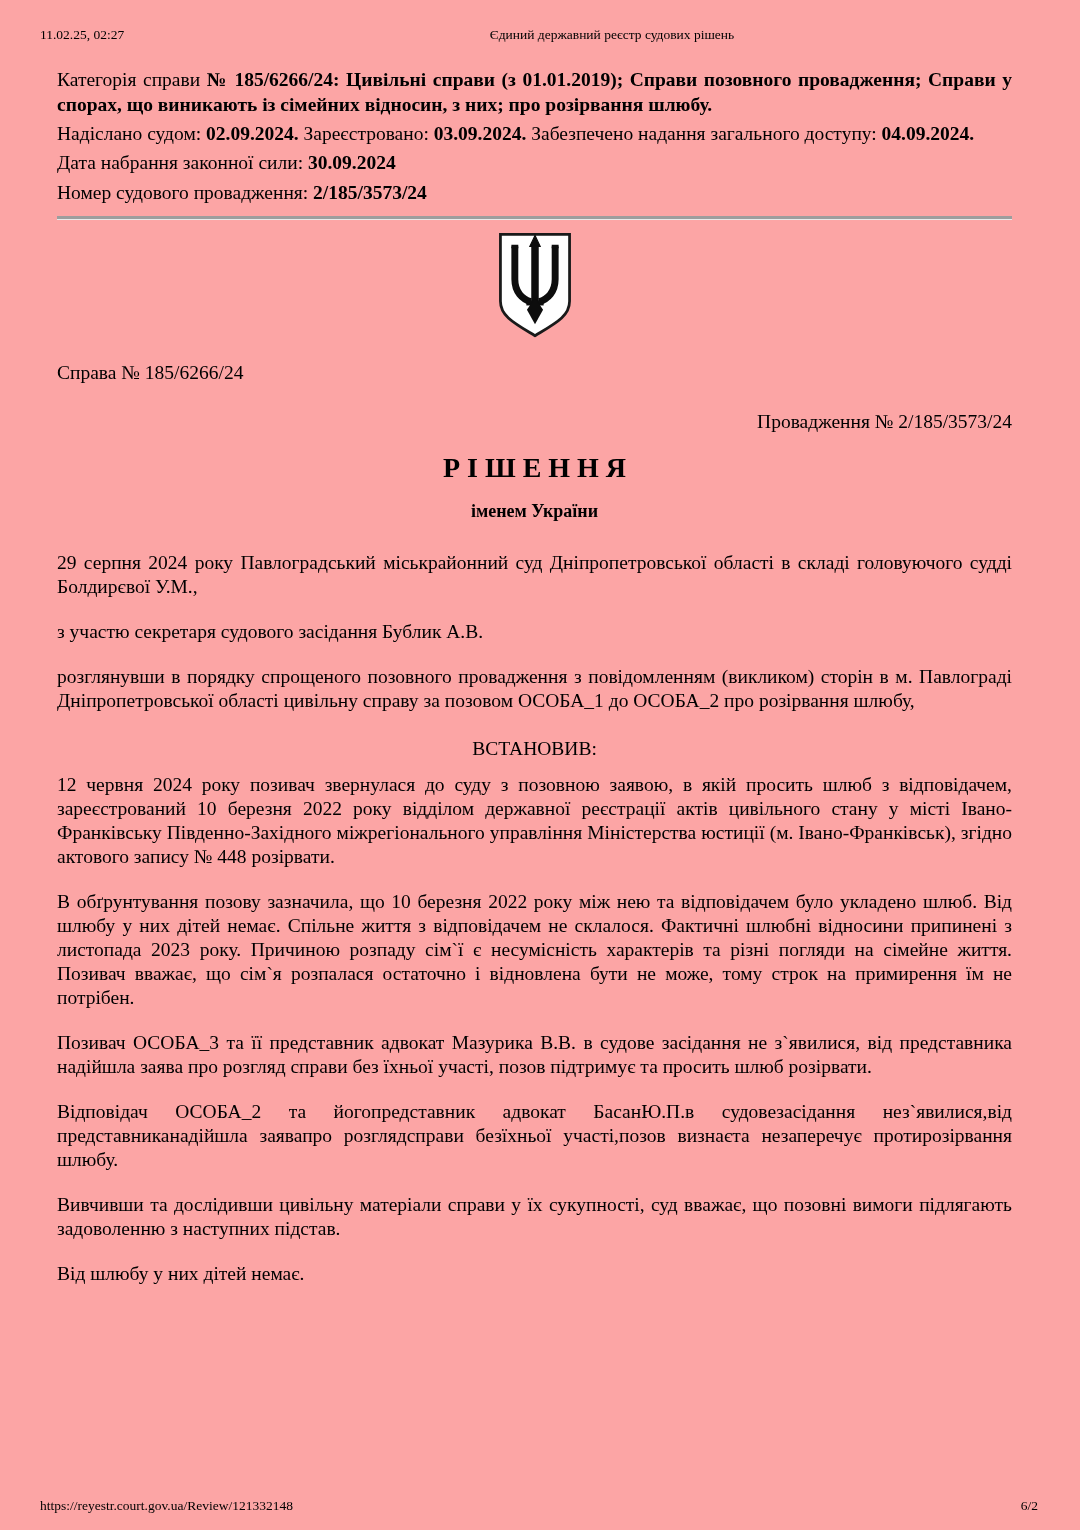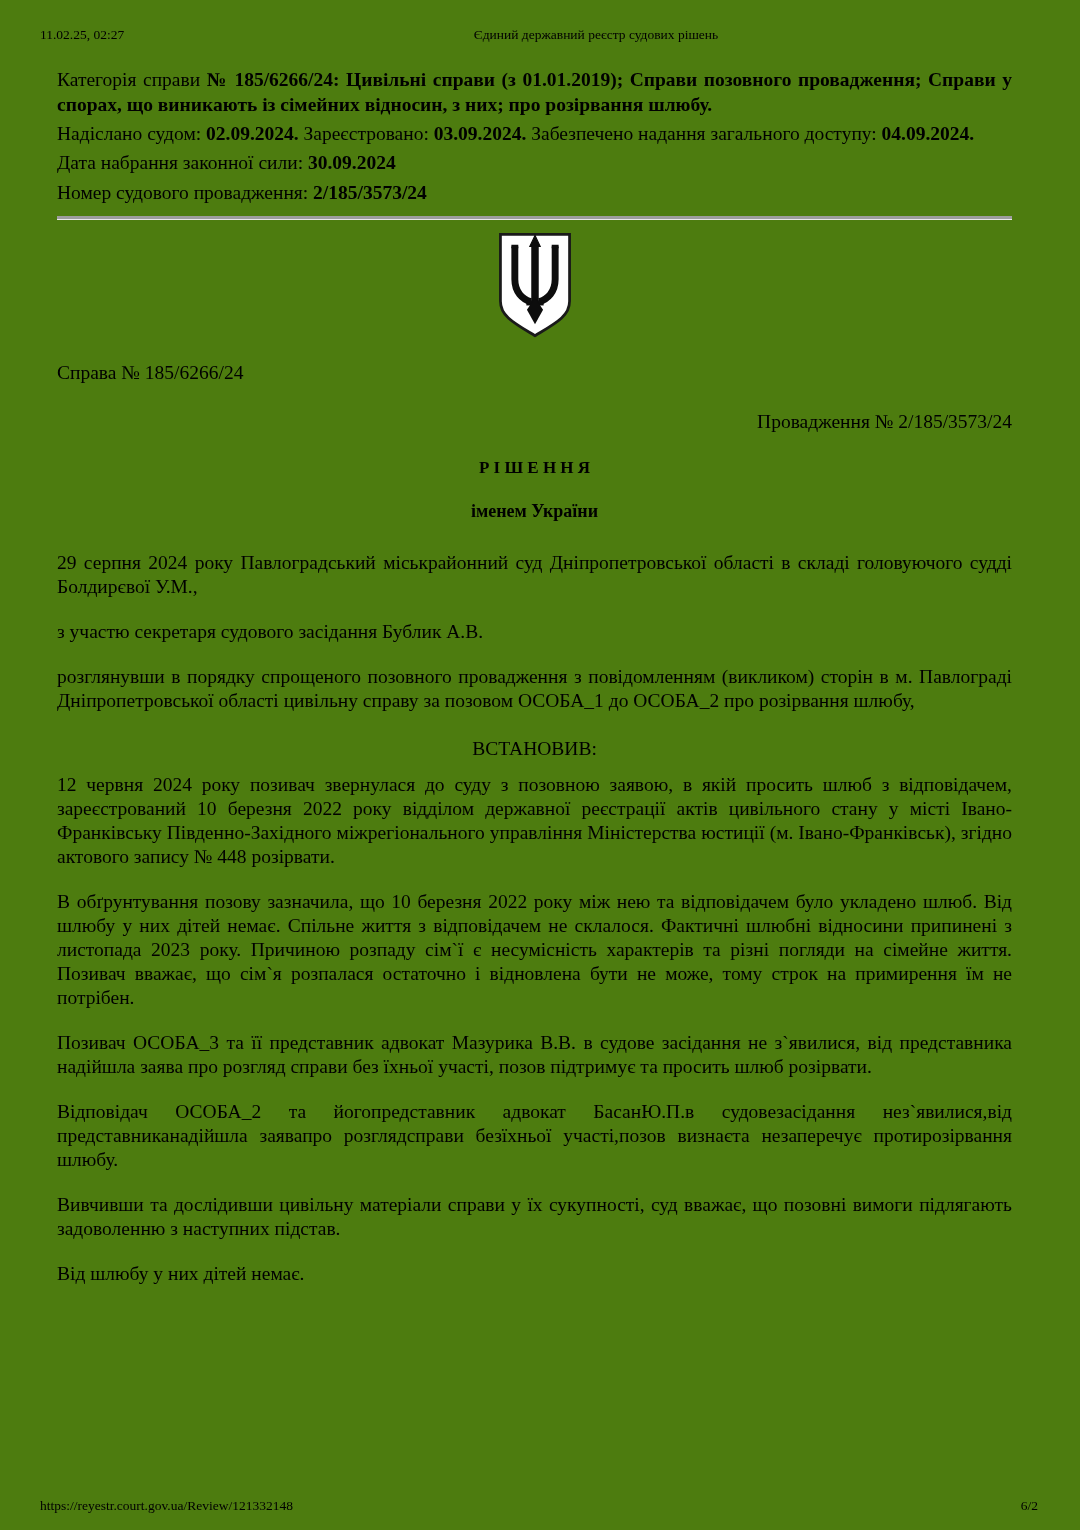--- a/index.html
+++ b/index.html
@@ -1,43 +1,43 @@
 <!DOCTYPE html>
 <html lang="uk"><head>
 <meta charset="utf-8">
 <style>
   html,body{margin:0;padding:0;background:#ffffff;}
   .page{
     position:relative;
     width:1080px;height:1530px;
-    background:#4d7c0f;
+    background:#fca5a5;
     font-family:"Liberation Serif","DejaVu Serif",serif;
     color:#000000;
     overflow:hidden;
   }
   
   .print-header{position:absolute;top:27px;left:0;width:100%;height:20px;font-size:13.5px;}
   .print-header .ts{position:absolute;left:40px;top:0;}
-  .print-header .reg-title{position:absolute;left:596px;top:0;transform:translateX(-50%);white-space:nowrap;}
+  .print-header .reg-title{position:absolute;left:612px;top:0;transform:translateX(-50%);white-space:nowrap;}
   
   .doc{position:absolute;top:47px;left:57px;width:955px;font-size:19.5px;line-height:24px;}
   .meta p{margin:0;line-height:25px;text-align:justify;}
   .meta .category{margin:20px 0 4px;}
   .meta .dates{margin:3px 0 0;}
   .meta .force{margin:4px 0 0;}
   .meta .proc{margin:5px 0 0;}
   b{font-weight:bold;}
   .rule{margin-top:11px;height:3px;background:#9d9d9d;border-bottom:1px solid #e9e9e9;}
   
   .emblem-wrap{margin-top:12px;text-align:center;height:106px;}
   .emblem-wrap svg{width:78px;height:106px;display:inline-block;}
   
   .case-line{margin:22px 0 0;line-height:25px;}
   .proc-line{margin:24px 0 0;text-align:right;line-height:25px;}
-  .title{margin:21px 0 0;text-align:center;font-weight:bold;font-size:17px;line-height:25px;}
+  .title{margin:21px 0 0;text-align:center;font-weight:bold;font-size:28px;line-height:25px;}
   .subtitle{margin:19px 0 0;text-align:center;font-weight:bold;font-size:18px;line-height:25px;}
   .body-text{margin-top:27px;}
   .body-text p{margin:0 0 21px;text-align:justify;}
   .body-text p.heading{text-align:center;margin:24px 0 12px;}
   
   .print-footer{position:absolute;left:40px;right:42px;bottom:16px;font-size:13.5px;display:flex;justify-content:space-between;}
 </style>
 </head>
 <body>
 

